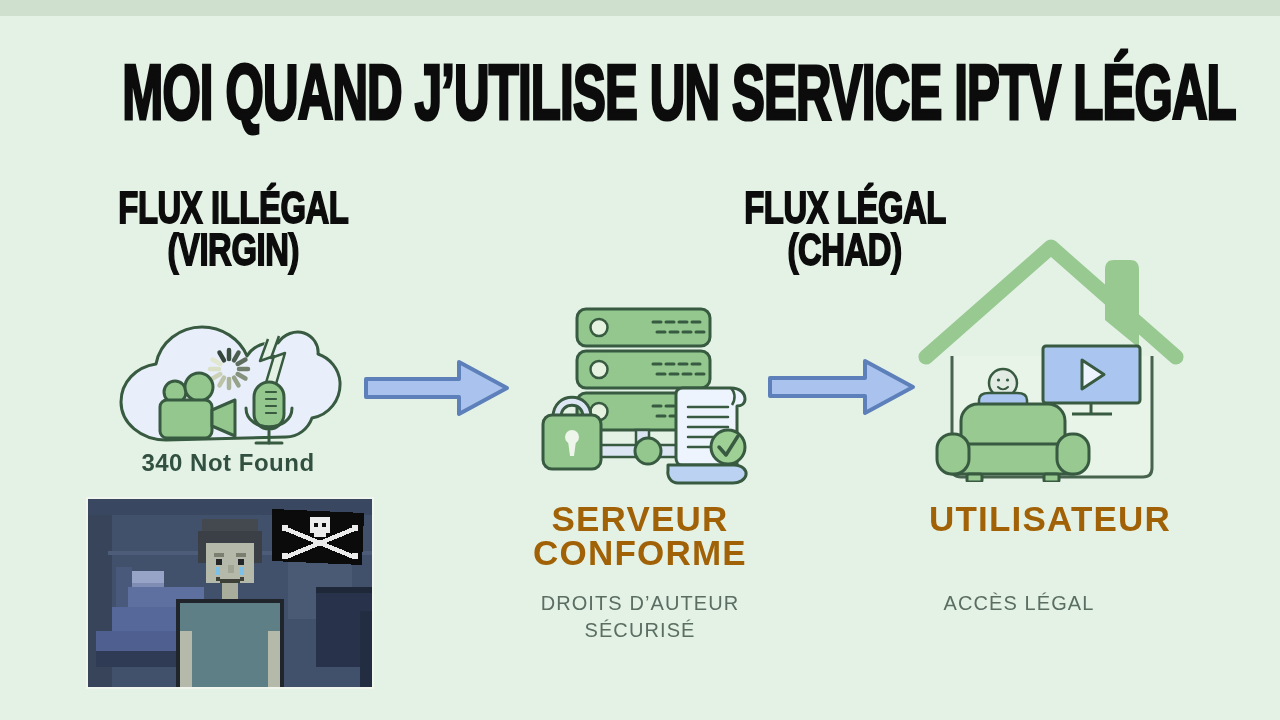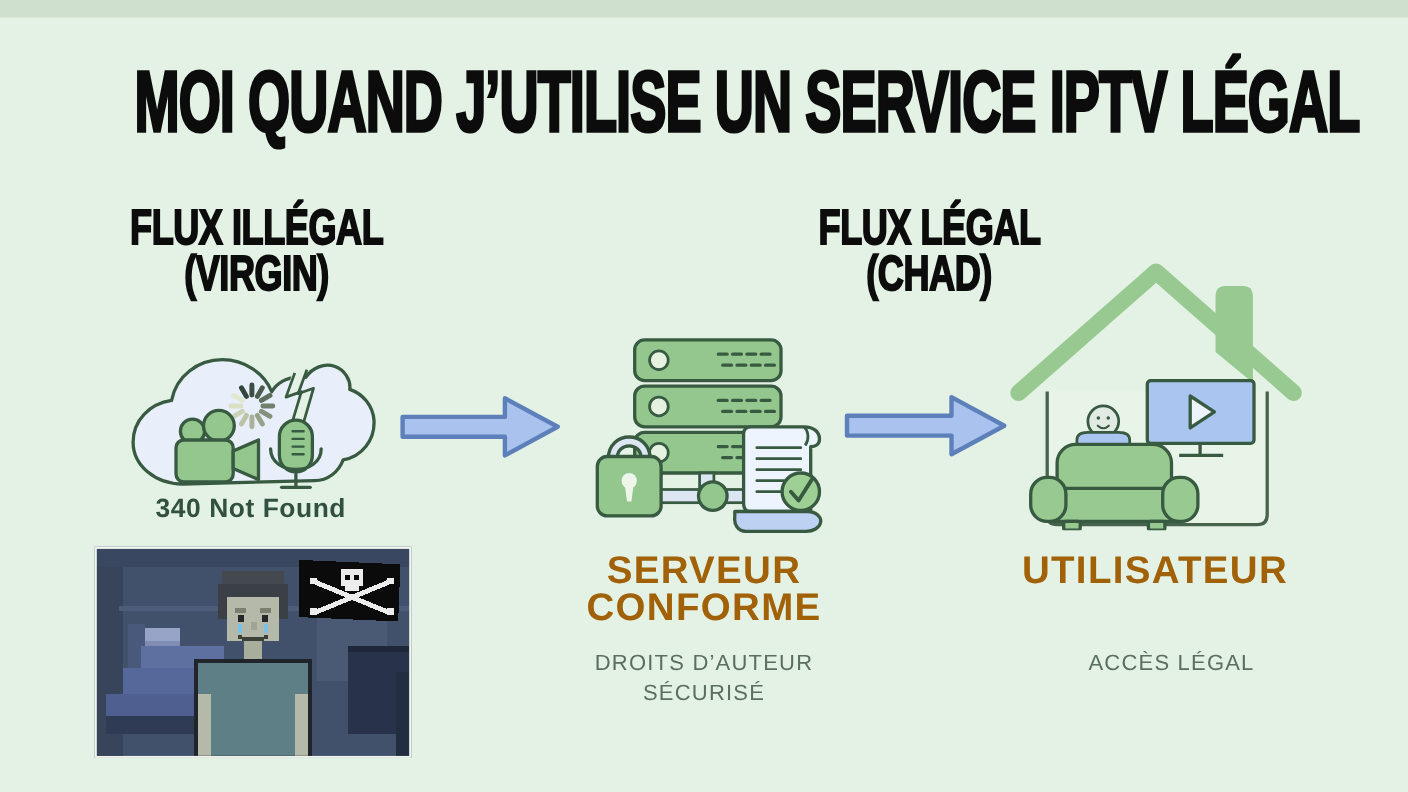--- a/index.html
+++ b/index.html
@@ -217,18 +217,18 @@
 
   <div class="abs center green-label" style="left:470px;top:486px;width:340px;">SERVEUR CONFORME</div>
   <div class="abs center muted-label" style="left:470px;top:574px;width:340px;">
     <div>DROITS D’AUTEUR</div>
     <div>SÉCURISÉ</div>
   </div>
 
   <div class="abs center green-label" style="left:900px;top:486px;width:300px;">
     <div>UTILISATEUR</div>
   </div>
-  <div class="abs center muted-label" style="left:915px;top:574px;width:300px;">
+  <div class="abs center muted-label" style="left:869px;top:574px;width:300px;">
     <div>ACCÈS LÉGAL</div>
   </div>
 
 
 </div>
 
 </body></html>

